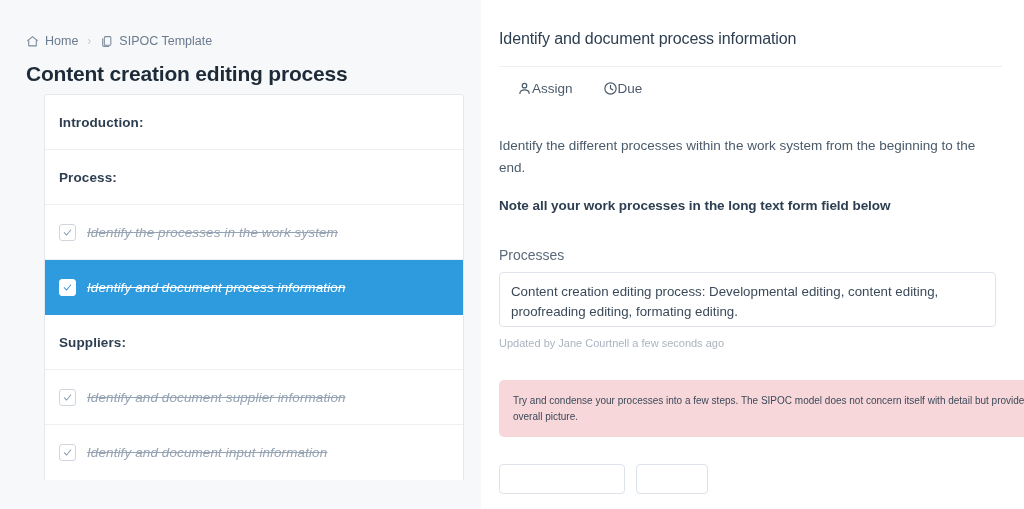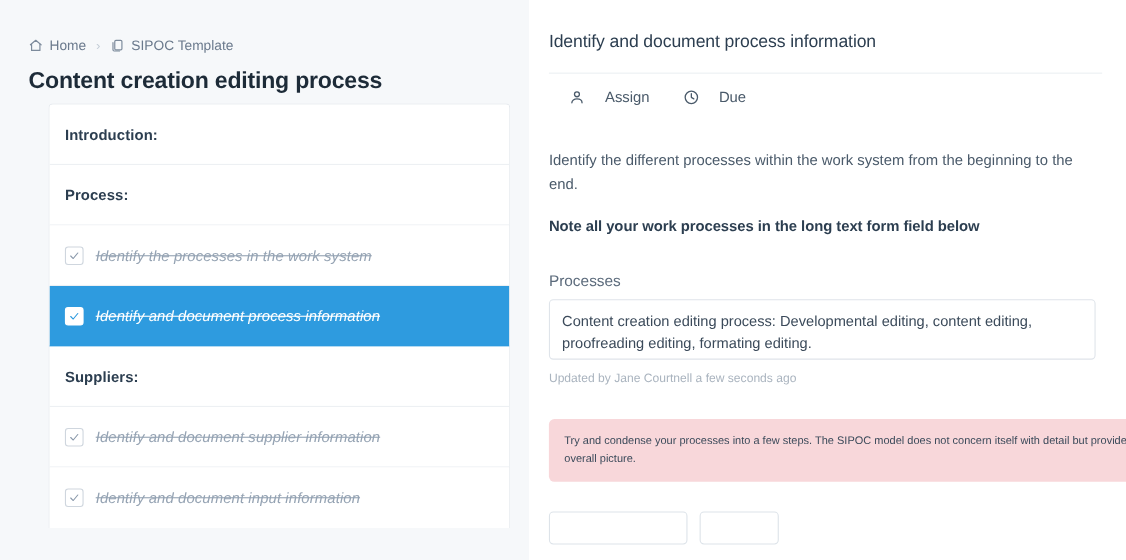--- a/index.html
+++ b/index.html
@@ -153,21 +153,21 @@
     display: flex;
     align-items: center;
     gap: 30px;
     border-top: 1px solid #eceff2;
     margin-top: 16px;
     padding: 14px 0 0 18px;
   }
   .meta-btn {
     display: inline-flex;
     align-items: center;
-    gap: 18px;
+    gap: 0;
     font-size: 13.5px;
     color: #4a5a6a;
     background: none;
     border: none;
     padding: 0;
     cursor: pointer;
     font-family: inherit;
   }
   .meta-btn svg { width: 15px; height: 15px; display: block; }
 

